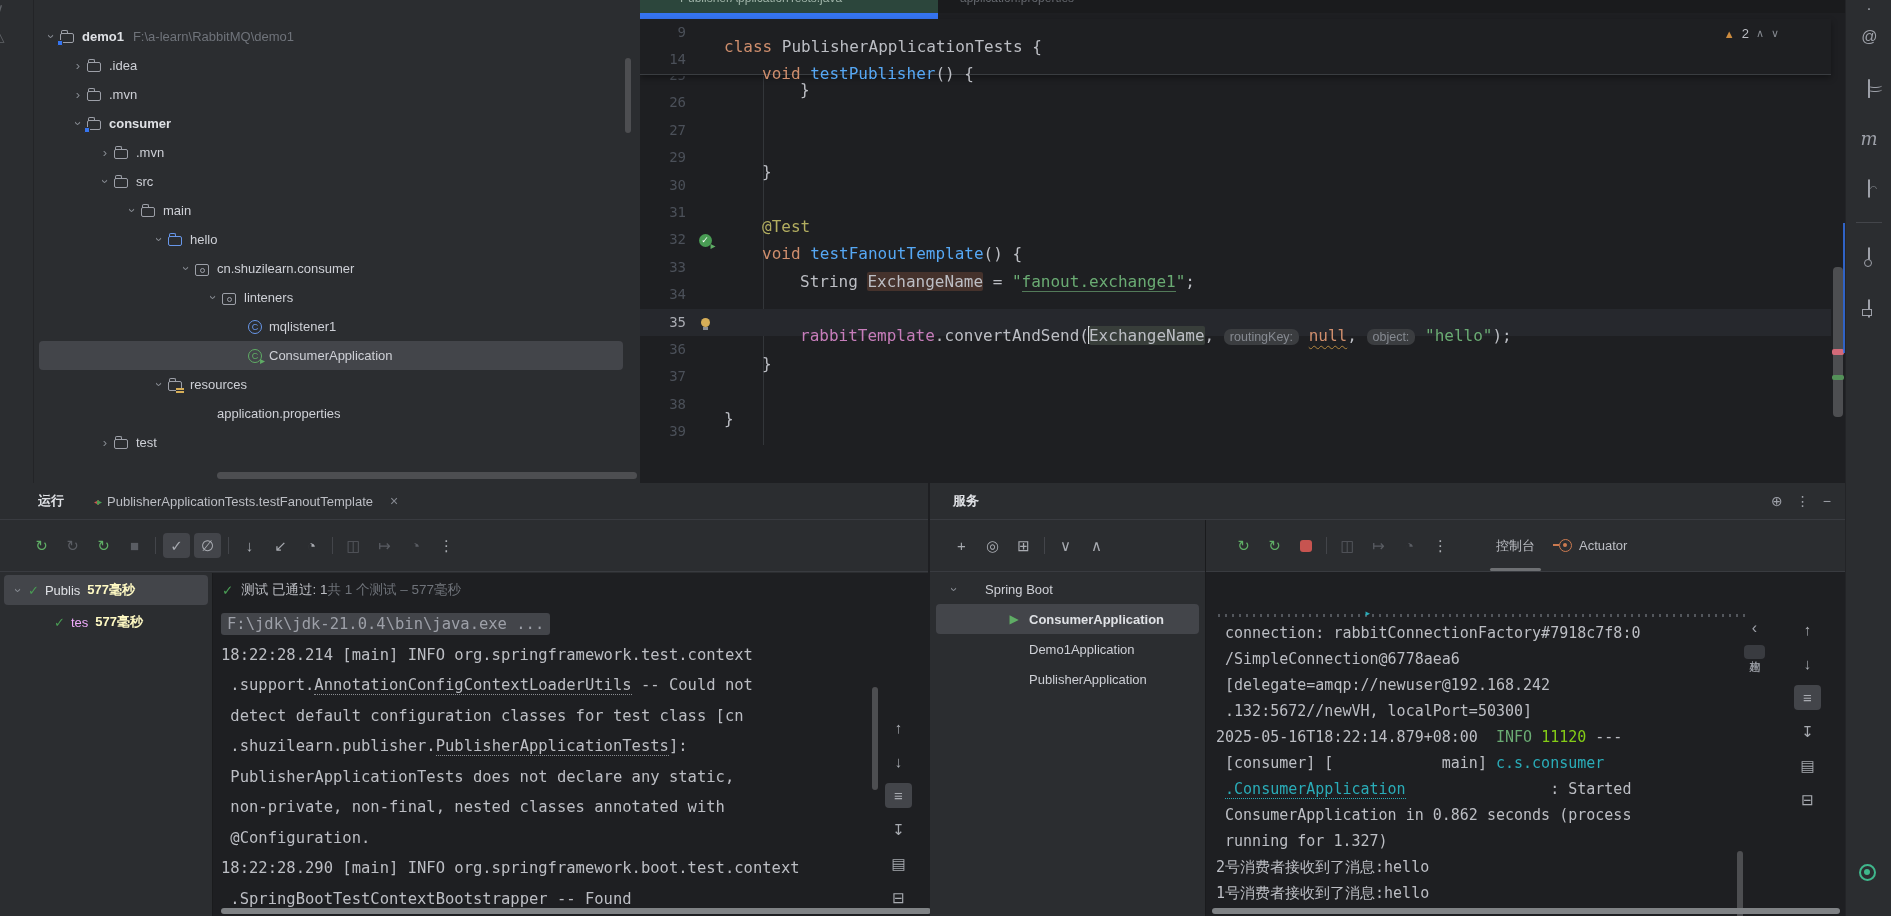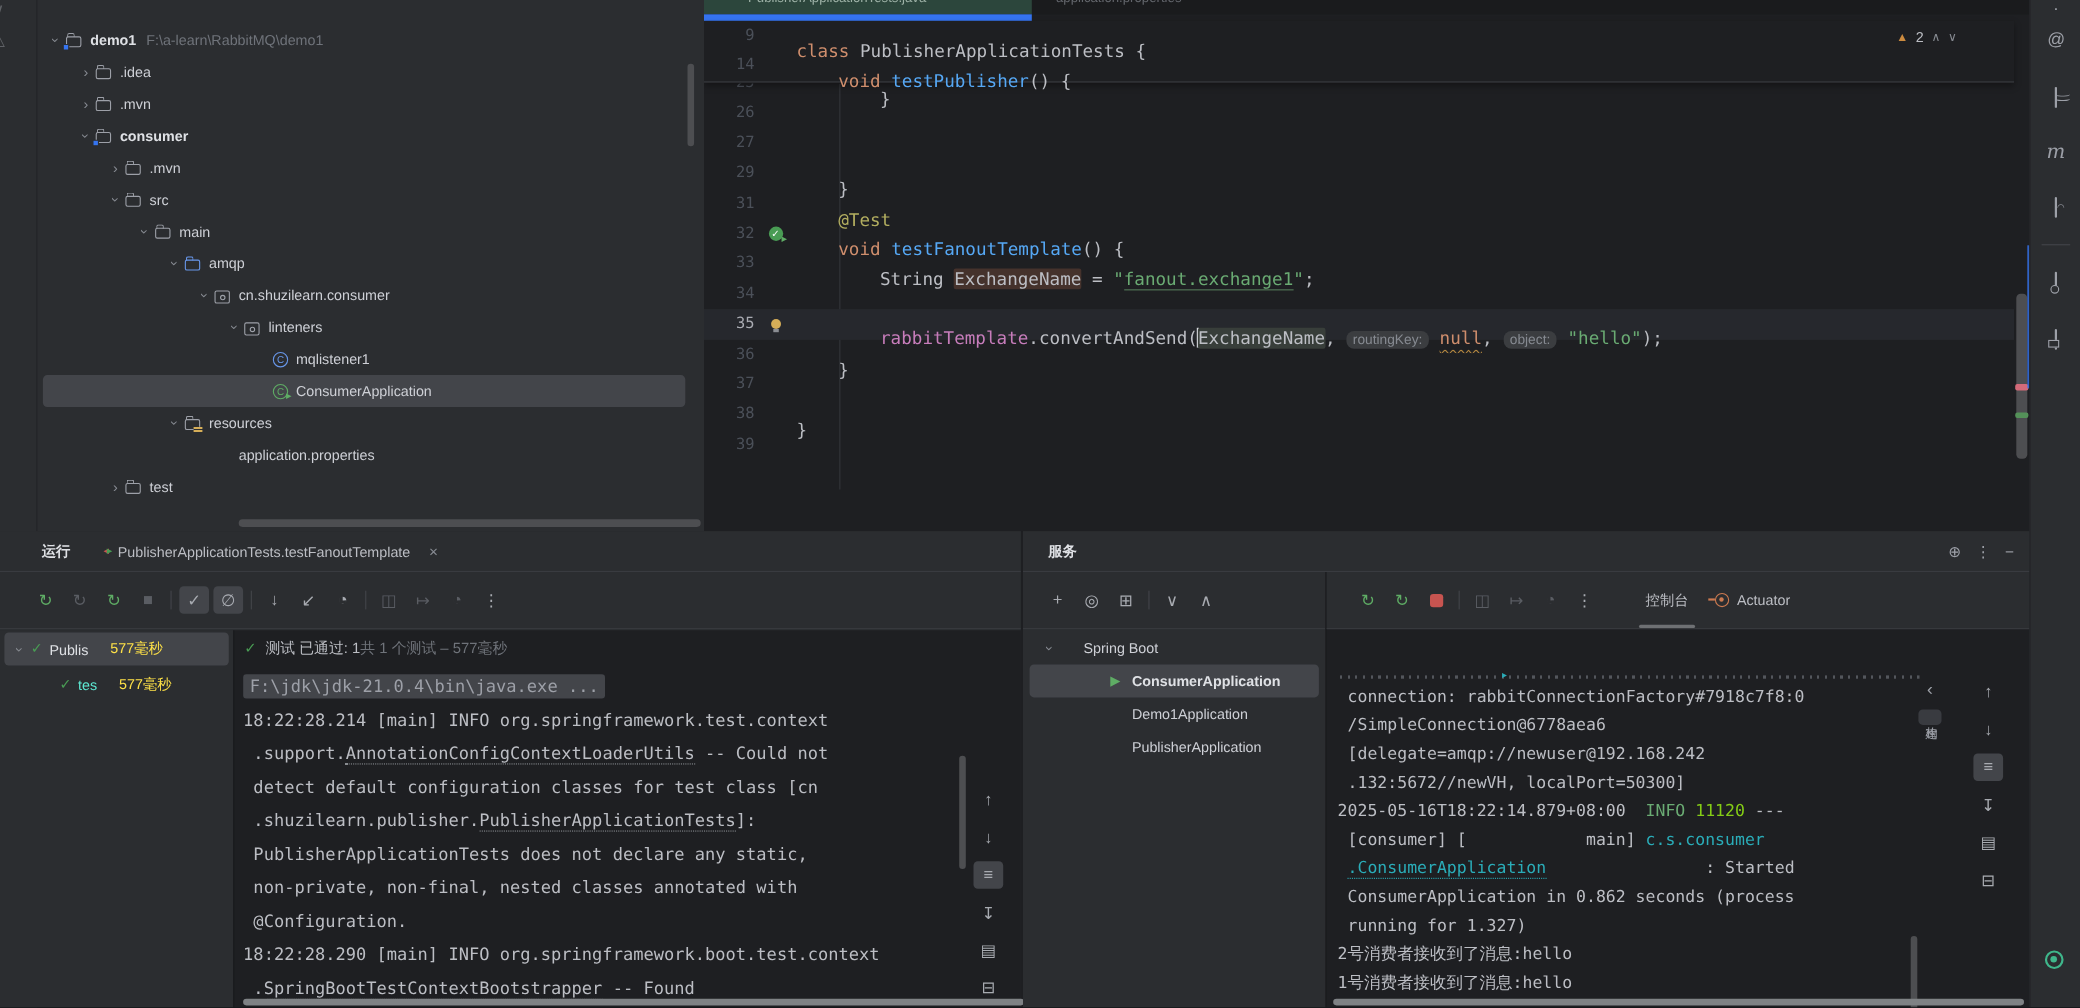--- a/index.html
+++ b/index.html
@@ -91,21 +91,21 @@
   #run-panel{left:0;top:483px;width:928px;height:433px;background:#2b2d30;}
   #run-header .cfg{display:flex;align-items:center;gap:7px;color:#bcbec4;}
   #run-header .x{color:#868a91;margin-left:10px;font-size:14px;}
   .junit-ic{font-size:10px;letter-spacing:-2px;}
   .junit-ic .r{color:#c75450;} .junit-ic .g{color:#499c54;}
   #run-body{position:absolute;left:0;top:90px;right:0;bottom:0;}
   #run-tree{position:absolute;left:0;top:0;width:212px;bottom:0;background:#2b2d30;}
   .rrow{display:flex;align-items:center;height:30px;font-size:13px;white-space:nowrap;margin:2px 4px 0 4px;border-radius:4px;overflow:hidden;}
   .rrow.sel{background:#43454a;}
   .rrow .ok{color:#499c54;font-weight:bold;margin:0 6px 0 2px;}
-  .rrow .dur{color:#fde047;margin-left:20px;}
+  .rrow .dur{color:#fef9c3;margin-left:7px;font-weight:bold;}
   #run-console{position:absolute;left:212px;top:0;right:0;bottom:0;background:#1e1f22;border-left:1px solid #1a1b1d;}
   #run-status{display:flex;align-items:center;height:33px;padding-left:9px;font-size:13.5px;}
   #run-status .ok{color:#499c54;font-weight:bold;margin-right:8px;}
   #run-status .dim{color:#6f737a;}
   #run-out{position:absolute;left:8px;top:36px;right:56px;bottom:8px;overflow:hidden;font-size:15.5px;line-height:30.5px;white-space:pre;}
   .c-line{height:30.5px;}
   .c-cmd{background:#43454a;border-radius:3px;padding:2px 6px;color:#9da0a8;}
   .c-lnk{border-bottom:1px dotted #888b90;}
   .c-grn{color:#6aab73;} .c-pur{color:#84cc16;} .c-cyn{color:#2aacb8;}
   .c-cynl{color:#2aacb8;border-bottom:1px dotted #2aacb8;}
@@ -215,21 +215,21 @@
           <span class="lbl">src</span>
         </div>
         <div class="trow" style="padding-left: 85px;">
           <span class="chev"><span class="g">›</span></span>
           <span class="ticon ic-folder"></span>
           <span class="lbl">main</span>
         </div>
         <div class="trow" style="padding-left: 112px;">
           <span class="chev"><span class="g">›</span></span>
           <span class="ticon ic-folder ic-blue"></span>
-          <span class="lbl">amqp</span>
+          <span class="lbl">hello</span>
         </div>
         <div class="trow" style="padding-left: 139px;">
           <span class="chev"><span class="g">›</span></span>
           <span class="ticon ic-pkg"></span>
           <span class="lbl">cn.shuzilearn.consumer</span>
         </div>
         <div class="trow" style="padding-left: 166px;">
           <span class="chev"><span class="g">›</span></span>
           <span class="ticon ic-pkg"></span>
           <span class="lbl">linteners</span>
@@ -300,20 +300,25 @@
         </div>
         <div class="crow">
           <span class="gnum">27</span>
           <span class="gicon"></span>
           <span class="codetxt" style="padding-left: 0px;"></span>
         </div>
         <div class="crow">
           <span class="gnum">29</span>
           <span class="gicon"></span>
           <span class="codetxt" style="padding-left: 38px;"><span>}</span></span>
+        </div>
+        <div class="crow">
+          <span class="gnum">30</span>
+          <span class="gicon"></span>
+          <span class="codetxt" style="padding-left: 0px;"></span>
         </div>
         <div class="crow">
           <span class="gnum">31</span>
           <span class="gicon"></span>
           <span class="codetxt" style="padding-left: 38px;"><span class="t-a">@Test</span></span>
         </div>
         <div class="crow">
           <span class="gnum">32</span>
           <span class="gicon">
             <span class="run-pass">✓</span>
@@ -402,21 +407,21 @@
       <div id="run-tree">
           <div class="rrow sel" style="padding-left: 6px;">
             <span class="chev"><span class="g">›</span></span>
             <span class="ok">✓</span>
             <span style="color: rgb(223, 225, 229);">Publis</span>
             <span class="dur">577毫秒</span>
           </div>
           <div class="rrow" style="padding-left: 32px;">
             <span class="chev"></span>
             <span class="ok">✓</span>
-            <span style="color: #5eead4;">tes</span>
+            <span style="color: #f0abfc;">tes</span>
             <span class="dur">577毫秒</span>
           </div>
         </div>
       <div id="run-console">
         <div id="run-status">
           <span class="ok">✓</span>
           <span>测试 已通过: 1</span>
           <span class="dim">共 1 个测试 – 577毫秒</span>
         </div>
         <div id="run-out" class="mono"><div class="c-line"><span class="c-cmd">F:\jdk\jdk-21.0.4\bin\java.exe ...</span></div><div class="c-line"><span>18:22:28.214 [main] INFO org.springframework.test.context</span></div><div class="c-line"><span> .support.</span><span class="c-lnk">AnnotationConfigContextLoaderUtils</span><span> -- Could not</span></div><div class="c-line"><span> detect default configuration classes for test class [cn</span></div><div class="c-line"><span> .shuzilearn.publisher.</span><span class="c-lnk">PublisherApplicationTests</span><span>]:</span></div><div class="c-line"><span> PublisherApplicationTests does not declare any static,</span></div><div class="c-line"><span> non-private, non-final, nested classes annotated with</span></div><div class="c-line"><span> @Configuration.</span></div><div class="c-line"><span>18:22:28.290 [main] INFO org.springframework.boot.test.context</span></div><div class="c-line"><span> .</span><span class="c-lnk">SpringBootTestContextBootstrapper</span><span> -- Found</span></div></div>

